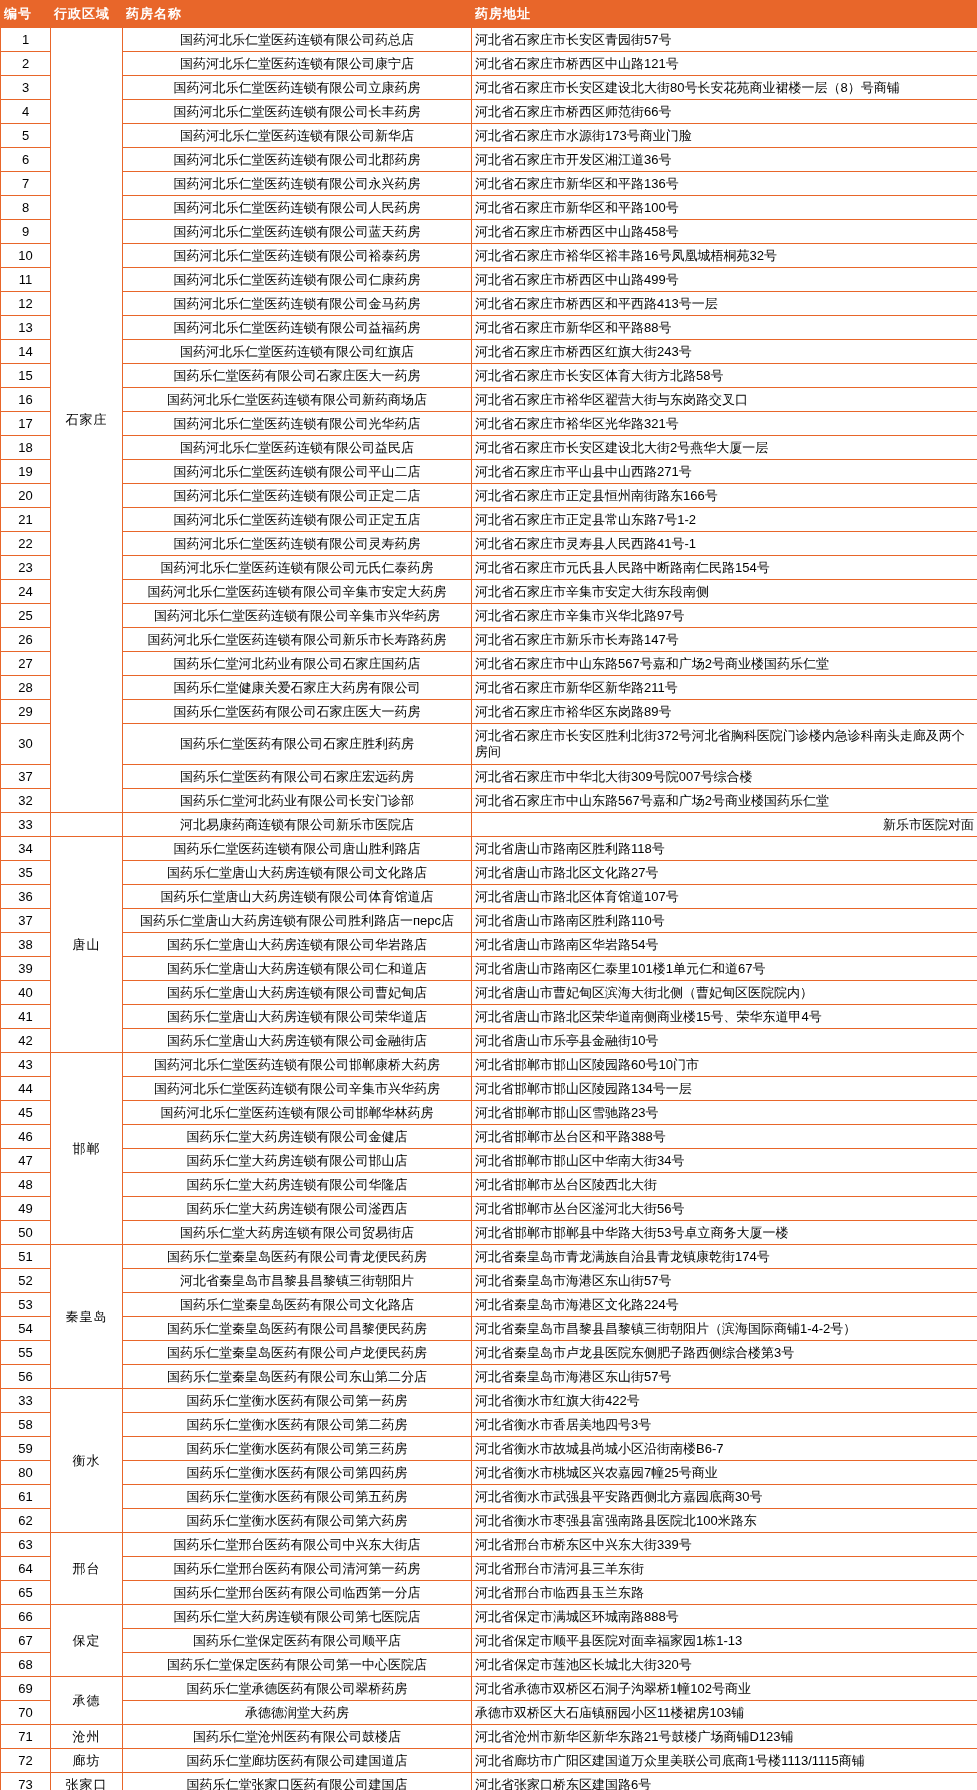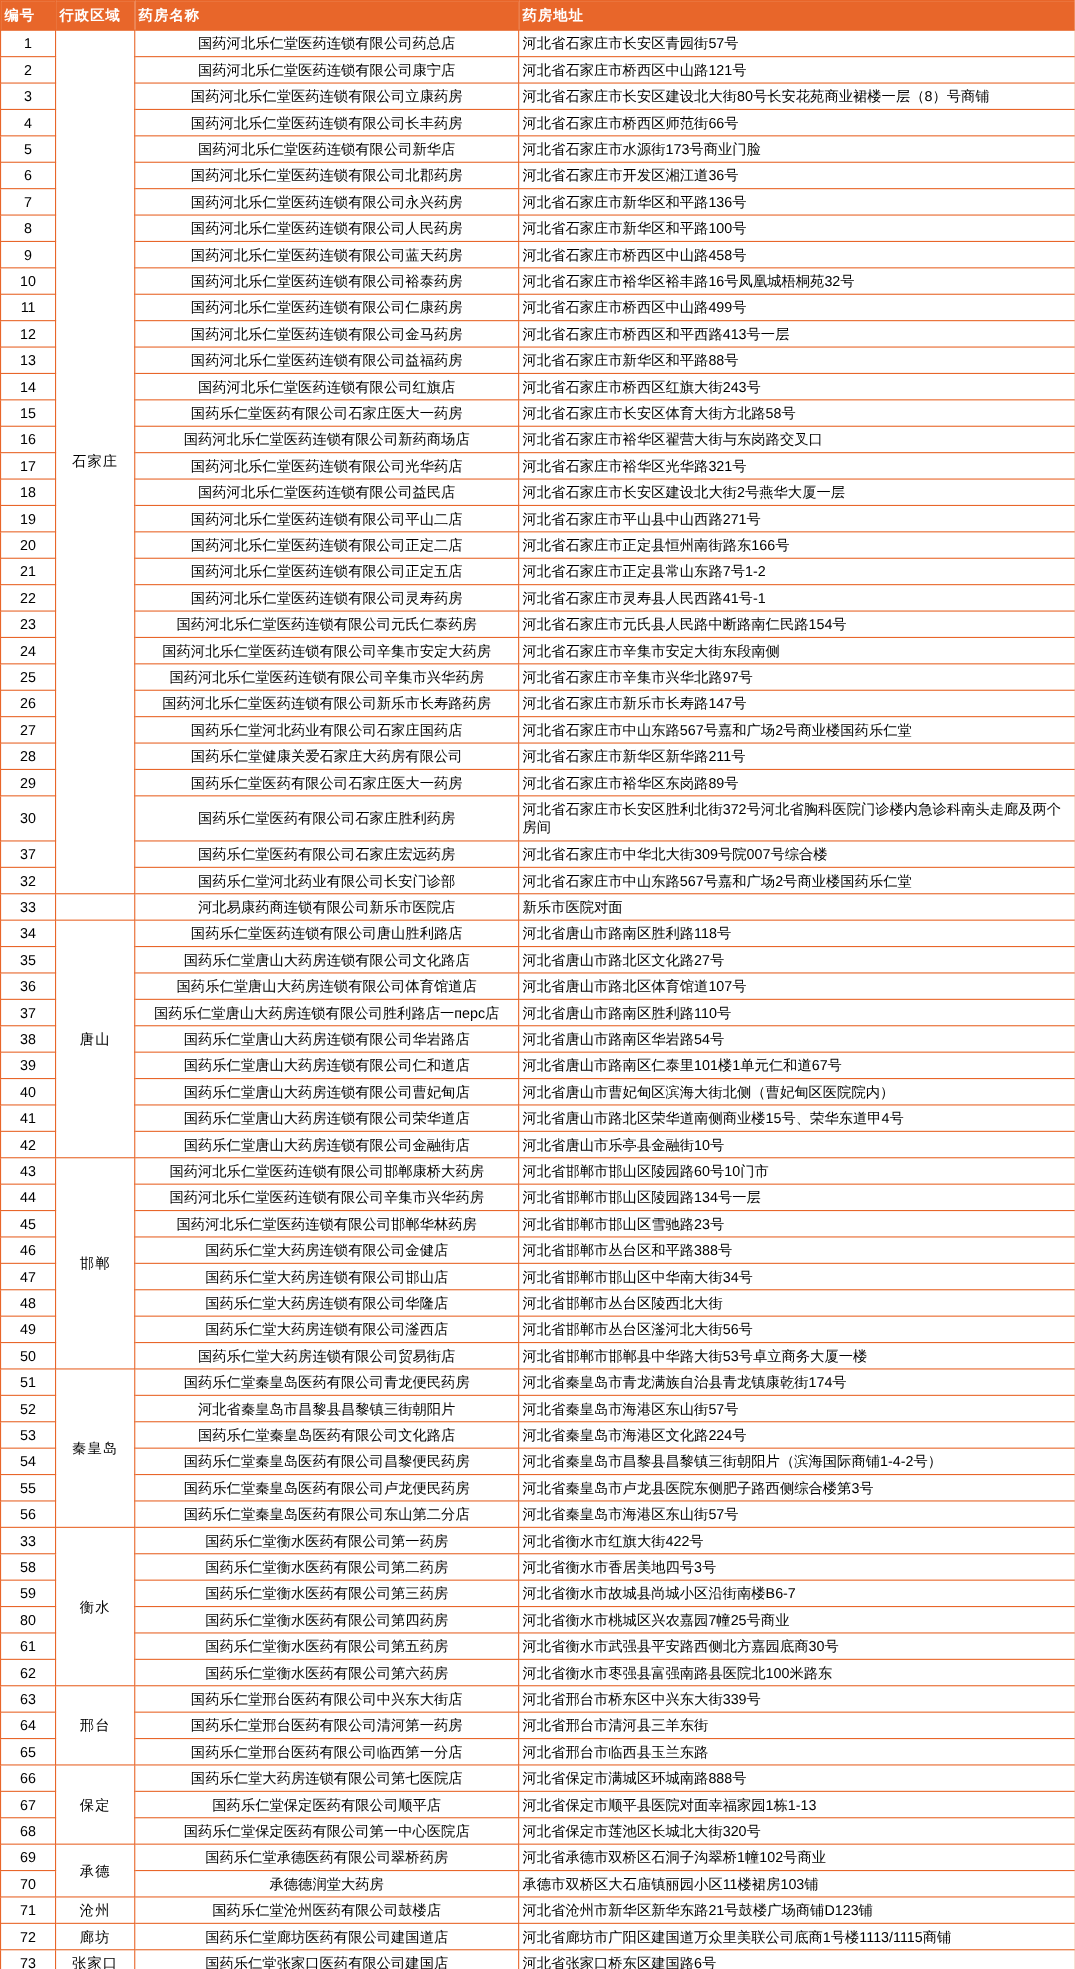--- a/index.html
+++ b/index.html
@@ -57,21 +57,21 @@
     text-align: center;
     font-size: 13px;
     white-space: nowrap;
   }
   td.addr {
     text-align: left;
     font-size: 13px;
     padding-left: 5px;
   }
   td.addr.center {
-    text-align: left;
+    text-align: right;
   }
   tr.row-tall td {
     height: 36px;
   }
   tr td {
     height: 19px;
   }
 </style>
 </head>
 <body>

